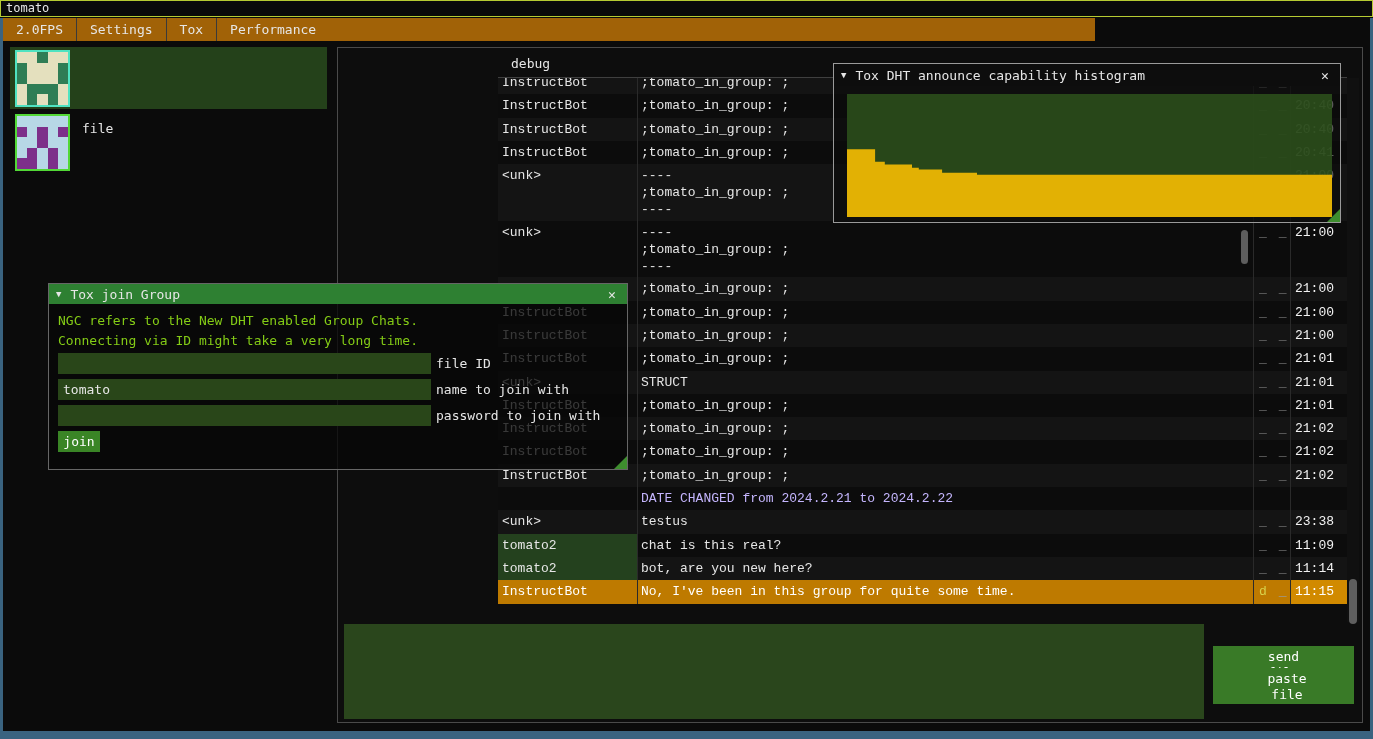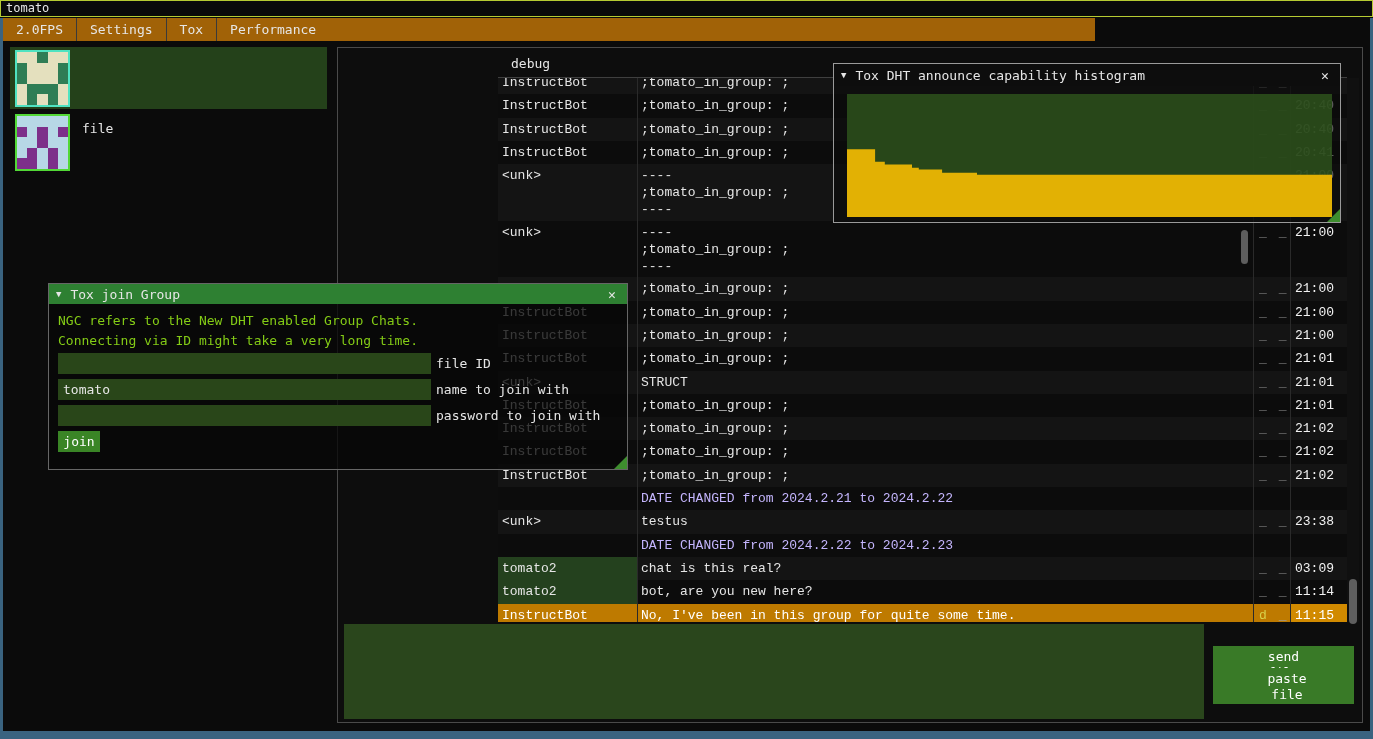--- a/index.html
+++ b/index.html
@@ -322,30 +322,24 @@
           <div class="cell status"></div>
           <div class="cell time"></div>
         </div>
         <div class="msg-row" style="height: 23.3px;">
           <div class="cell name">&lt;unk&gt;</div>
           <div class="cell msg"><div>testus</div></div>
           <div class="cell status"><span class="s1">_</span> <span class="s2">_</span></div>
           <div class="cell time">23:38</div>
         </div>
         <div class="msg-row" style="height: 23.3px;">
-          <div class="cell name"></div>
-          <div class="cell msg"><div class="date-text">DATE CHANGED from 2024.2.22 to 2024.2.23</div></div>
-          <div class="cell status"></div>
-          <div class="cell time"></div>
-        </div>
-        <div class="msg-row" style="height: 23.3px;">
           <div class="cell name green">tomato2</div>
           <div class="cell msg"><div>chat is this real?</div></div>
           <div class="cell status"><span class="s1">_</span> <span class="s2">_</span></div>
-          <div class="cell time">03:09</div>
+          <div class="cell time">11:09</div>
         </div>
         <div class="msg-row" style="height: 23.3px;">
           <div class="cell name green">tomato2</div>
           <div class="cell msg"><div>bot, are you new here?</div></div>
           <div class="cell status"><span class="s1">_</span> <span class="s2">_</span></div>
           <div class="cell time">11:14</div>
         </div>
         <div class="msg-row hl" style="height: 23.3px;">
           <div class="cell name">InstructBot</div>
           <div class="cell msg"><div>No, I've been in this group for quite some time.</div></div>

